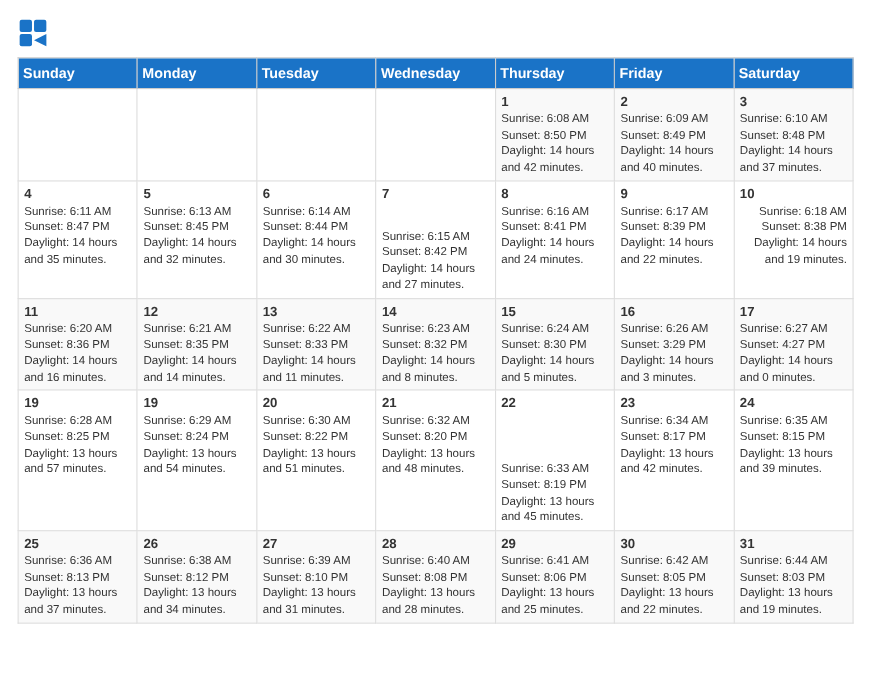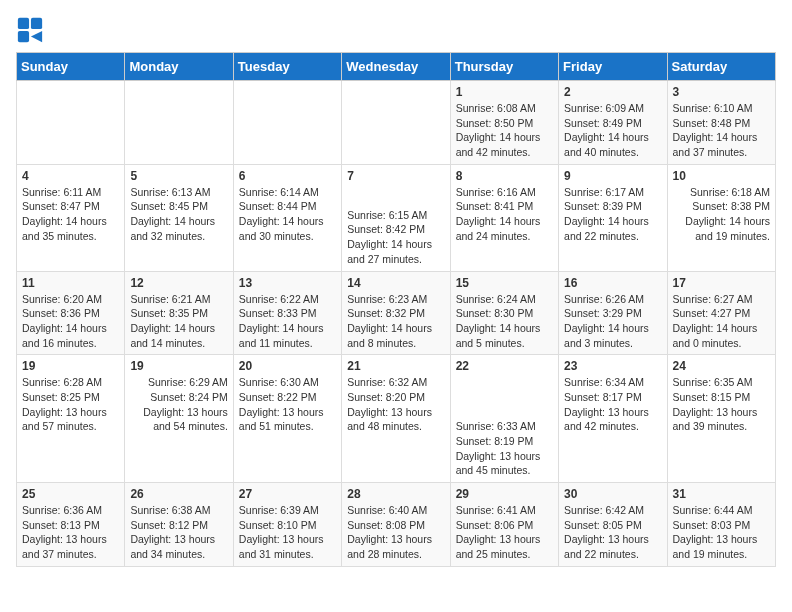--- a/index.html
+++ b/index.html
@@ -225,21 +225,21 @@
       </tr>
       <tr>
         <td>
           <span class="day-number">19</span>
           <div class="day-info" style="white-space: pre-line;">Sunrise: 6:28 AM
 Sunset: 8:25 PM
 Daylight: 13 hours and 57 minutes.</div>
         </td>
         <td>
           <span class="day-number">19</span>
-          <div class="day-info" style="white-space: pre-line; text-align: right;">Sunrise: 6:29 AM
+          <div class="day-info" style="white-space: pre-line;">Sunrise: 6:29 AM
 Sunset: 8:24 PM
 Daylight: 13 hours and 54 minutes.</div>
         </td>
         <td>
           <span class="day-number">20</span>
           <div class="day-info" style="white-space: pre-line;">Sunrise: 6:30 AM
 Sunset: 8:22 PM
 Daylight: 13 hours and 51 minutes.</div>
         </td>
         <td>

